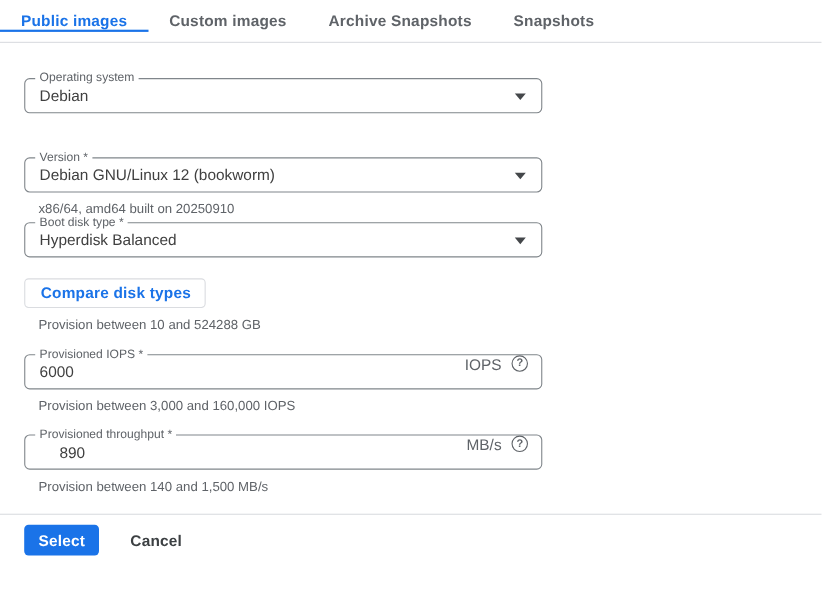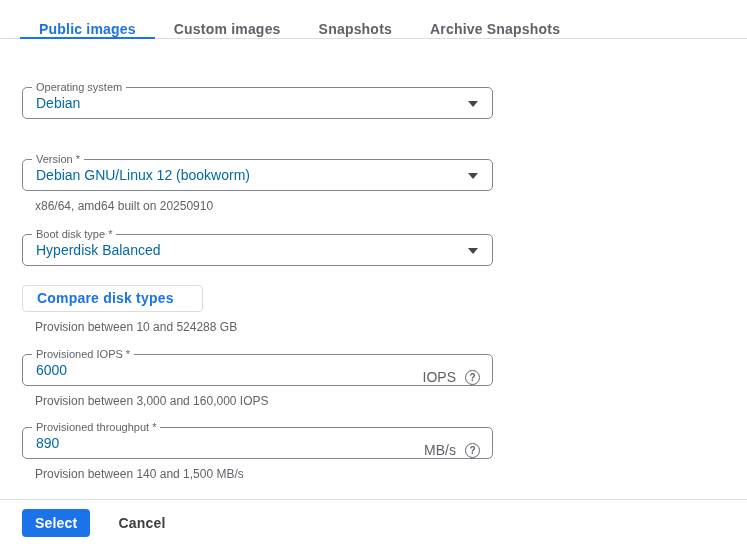--- a/index.html
+++ b/index.html
@@ -8,23 +8,23 @@
     width: 747px; height: 558px;
     background: #ffffff;
     font-family: "Liberation Sans", sans-serif;
     color: #202124;
     overflow: hidden;
   }
 
   
   .tabbar {
     display: flex;
-    align-items: flex-end;
+    align-items: center;
     height: 39px;
-    padding-left: 20px;
+    padding-left: 0;
     border-bottom: 1px solid #dadce0;
   }
   .tab {
     display: flex; align-items: center;
     padding: 0 19px;
     font-size: 14px; font-weight: bold;
     color: #5f6368;
     letter-spacing: .2px;
     cursor: pointer;
     border-bottom: 2.5px solid transparent;
@@ -55,75 +55,75 @@
     top: -8px; left: 9px;
     background: #fff;
     padding: 0 4px;
     font-size: 11px;
     color: #5f6368;
     white-space: nowrap;
     line-height: 14px;
   }
   .mfield .fvalue {
     font-size: 14px;
-    color: #0369a1;
+    color: #404040;
     padding-left: 13px;
     line-height: 30px;
     white-space: nowrap;
   }
   .caret {
     position: absolute;
     right: 14px; top: 13px;
     width: 0; height: 0;
     border-left: 5px solid transparent;
     border-right: 5px solid transparent;
     border-top: 6px solid #44474a;
   }
   .suffix {
     position: absolute;
     right: 12px; top: 0; height: 30px;
-    display: flex; align-items: flex-end; gap: 9px;
+    display: flex; align-items: flex-start; gap: 9px;
     color: #5f6368; font-size: 14px;
   }
   .help-icon {
     width: 15px; height: 15px;
     border: 1.5px solid #5f6368;
     border-radius: 50%;
     color: #5f6368;
     font-size: 10px; font-weight: bold;
     display: flex; align-items: center; justify-content: center;
     line-height: 1;
     cursor: pointer;
   }
   .helper {
     font-size: 12px;
     color: #5f6368;
     margin: 8px 0 0 13px;
   }
 
   
-  .f-os          { margin-top: 48px; }
+  .f-os          { margin-top: 32px; }
   .f-version     { margin-top: 40px; }
-  .f-boot        { margin-top: 21px; }
+  .f-boot        { margin-top: 5px; }
   .f-size        { margin-top: 30px; }
   .f-iops        { margin-top: 20px; }
-  .f-throughput  { margin-top: 19px; }
+  .f-throughput  { margin-top: 19px; padding-left: 18px; }
 
   
   .btn-outline {
     display: inline-block;
     margin-top: 19px;
     border: 1px solid #dadce0;
     border-radius: 4px;
     background: #fff;
     color: #1a73e8;
     font-family: "Liberation Sans", sans-serif;
     font-size: 14px; font-weight: bold;
     letter-spacing: .2px;
-    padding: 4px 28px 5px 14px;
+    padding: 4px 12px 5px 14px;
     cursor: pointer;
   }
   .footer {
     margin-top: 18px;
     border-top: 1px solid #dadce0;
     padding: 9px 0 0 22px;
     display: flex;
     align-items: center;
     gap: 26px;
   }
@@ -148,22 +148,22 @@
     padding: 6px 2px;
     cursor: pointer;
   }
 </style>
 </head>
 <body>
 
 <div class="tabbar">
   <div class="tab active">Public images</div>
   <div class="tab">Custom images</div>
+  <div class="tab">Archive Snapshots</div>
   <div class="tab">Snapshots</div>
-  <div class="tab">Archive Snapshots</div>
 </div>
 
 <div class="content">
 
   
   <div class="mfield f-os">
     <span class="flabel">Operating system</span>
     <div class="fvalue">Debian</div>
     <span class="caret"></span>
   </div>

